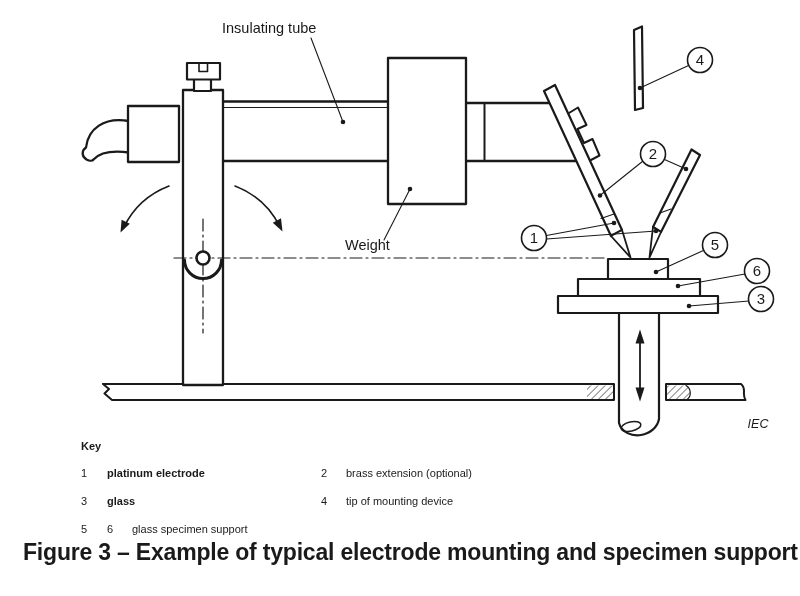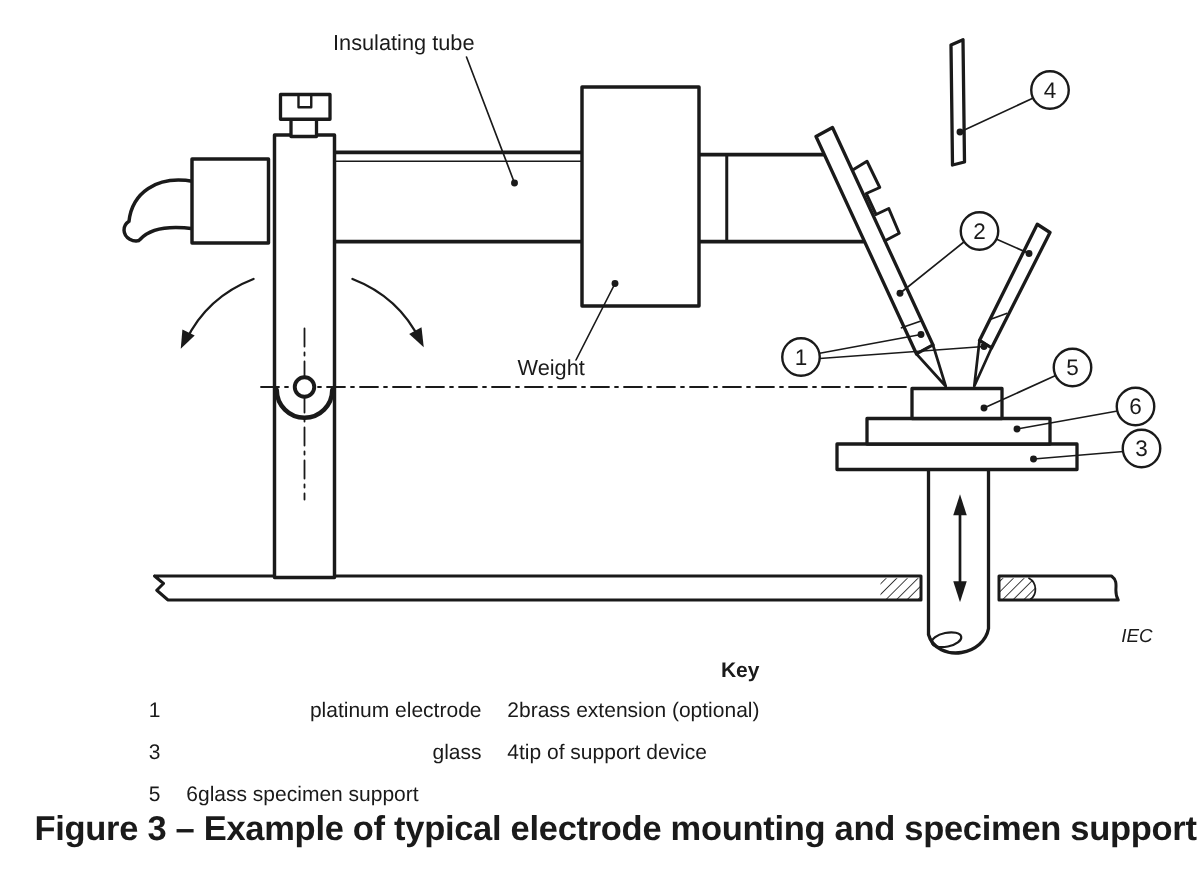--- a/index.html
+++ b/index.html
@@ -5,26 +5,26 @@
   html,body{margin:0;padding:0;}
   body{
     width:800px;height:596px;position:relative;overflow:hidden;
     background:#ffffff;color:#1a1a1a;
     font-family:"Liberation Sans",sans-serif;
   }
   #drawing{position:absolute;left:0;top:0;}
   #drawing text{font-family:"Liberation Sans",sans-serif;}
   .key{
     position:absolute;left:81px;top:438px;
-    font-size:14px;line-height:16px;text-align:right;
+    font-size:11px;line-height:16px;
   }
   .key-title{font-weight:700;margin:0 0 11px 0;}
   .key-row{display:flex;margin-bottom:12px;}
   .k-num{width:26px;flex:none;}
-  .k-label{width:214px;flex:none;}
+  .k-label{width:214px;flex:none;font-weight:bold;}
   .k-num2{width:25px;flex:none;}
   .caption{
     position:absolute;left:23px;top:539px;width:760px;
     font-size:23px;font-weight:700;letter-spacing:-0.2px;white-space:nowrap;
   }
 </style>
 </head>
 <body>
 
 <svg id="drawing" width="800" height="437" viewBox="0 0 800 437">
@@ -151,21 +151,21 @@
   <div class="key-row">
     <span class="k-num">1</span>
     <span class="k-label">platinum electrode</span>
     <span class="k-num2">2</span>
     <span class="k-label2">brass extension (optional)</span>
   </div>
   <div class="key-row">
     <span class="k-num">3</span>
     <span class="k-label">glass</span>
     <span class="k-num2">4</span>
-    <span class="k-label2">tip of support device</span>
+    <span class="k-label2">tip of mounting device</span>
   </div>
   <div class="key-row">
     <span class="k-num">5</span>
     <span class="k-num2">6</span>
     <span class="k-label2">glass specimen support</span>
   </div>
 </div>
 
 <div class="caption">Figure 3 – Example of typical electrode mounting and specimen support</div>
 

